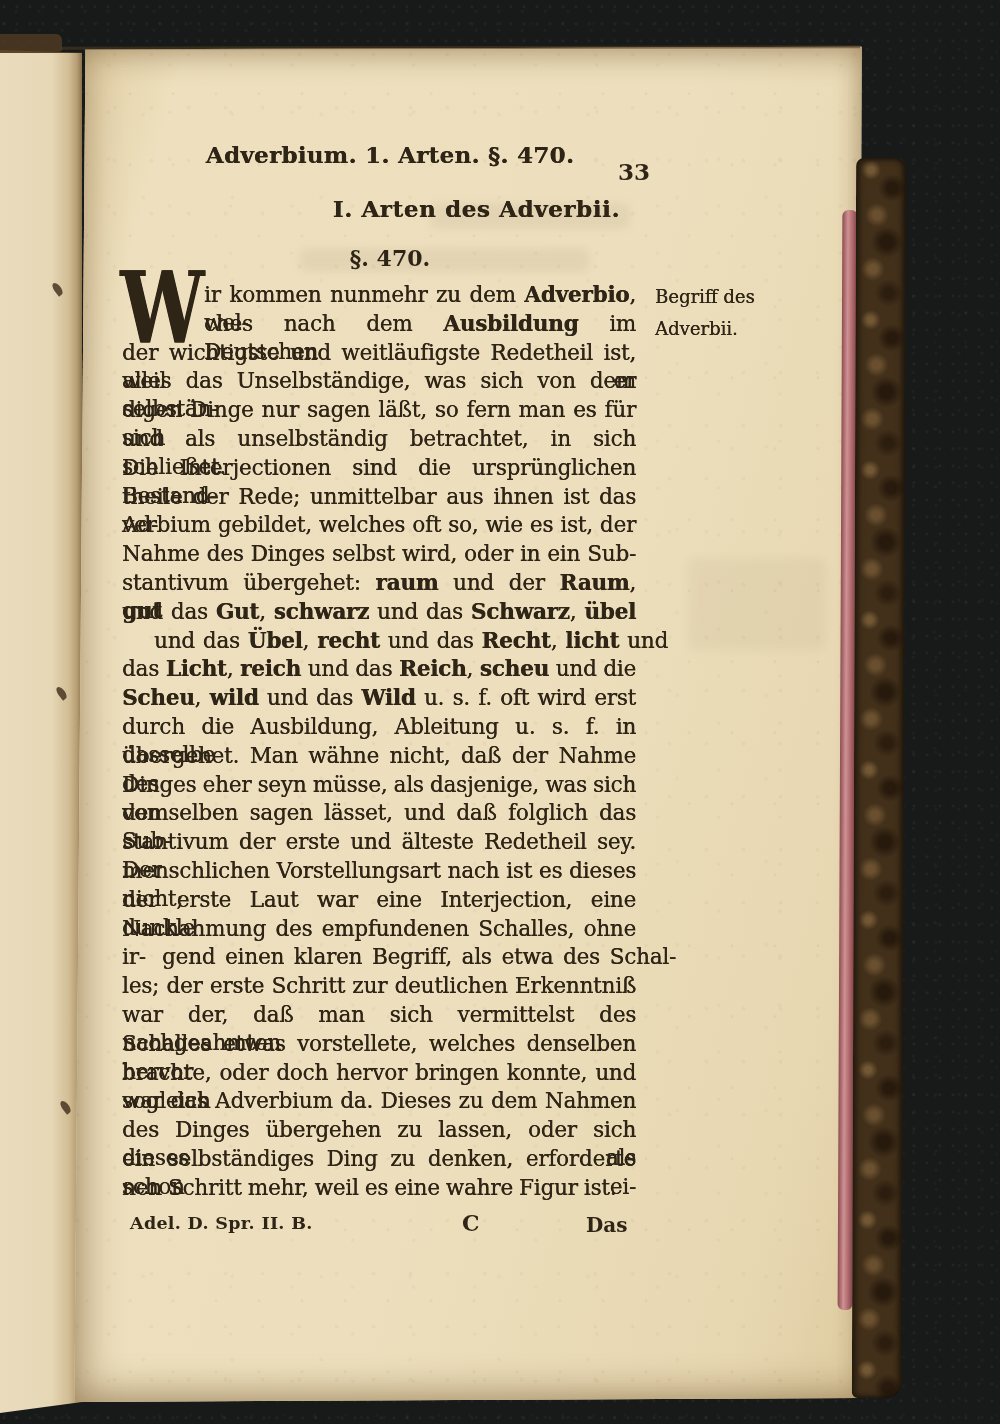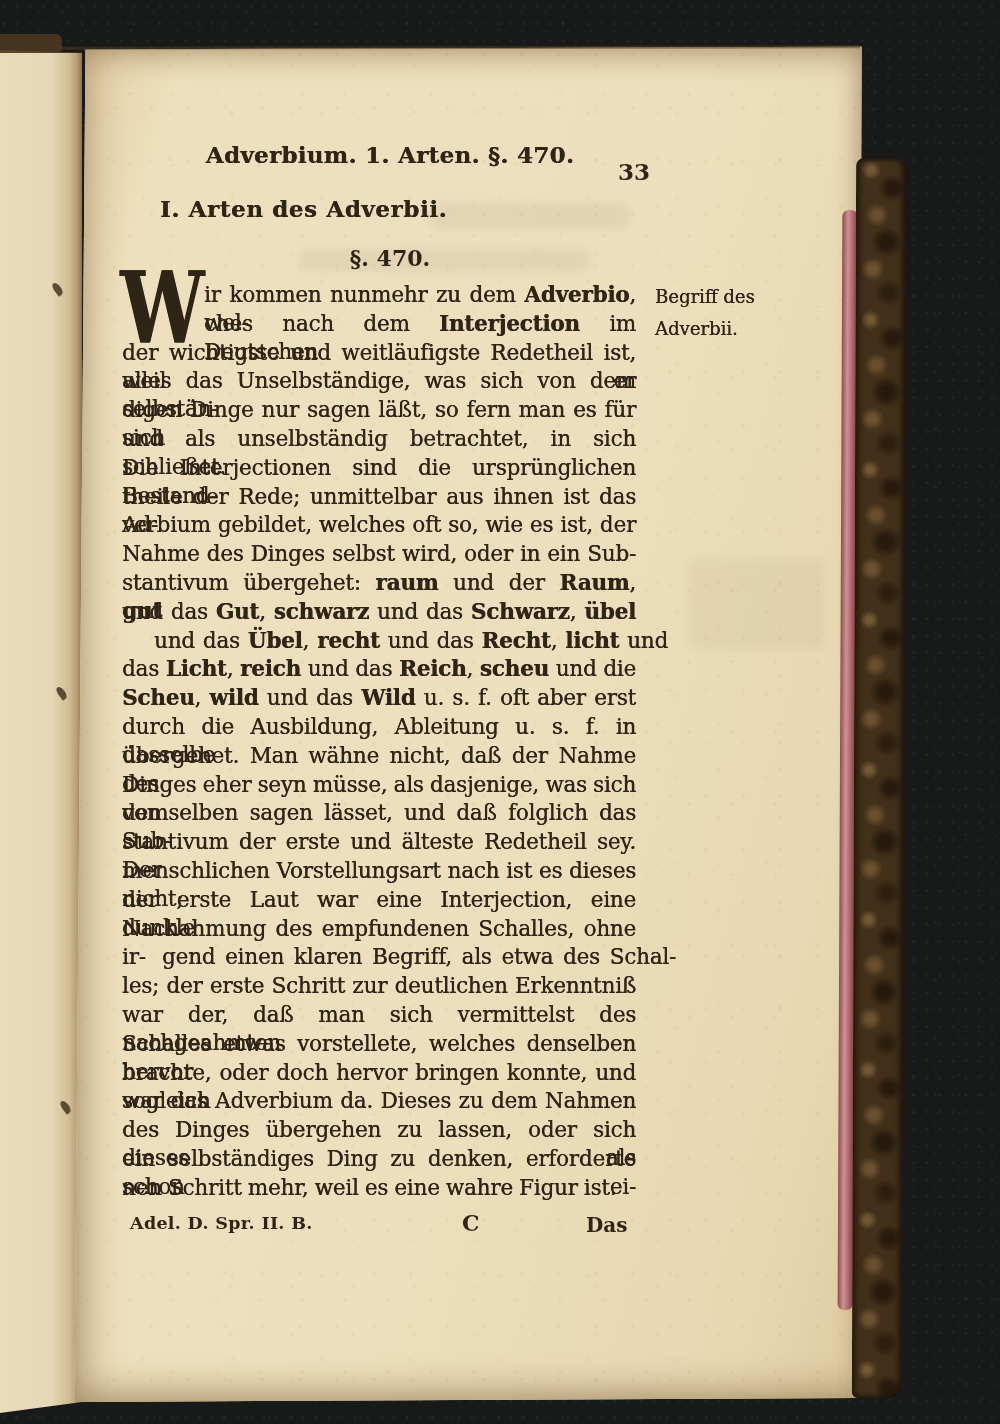--- a/index.html
+++ b/index.html
@@ -62,21 +62,21 @@
   .smudge.s2{left:300px;top:248px;width:290px;height:24px;}
   .smudge.s3{left:688px;top:558px;width:138px;height:92px;opacity:.08;}
   .gutter-mark{position:absolute;width:7px;height:14px;background:#473522;border-radius:50% 50% 50% 0;transform:rotate(-38deg);opacity:.85;}
   .gm1{left:54px;top:282px;}
   .gm2{left:58px;top:686px;}
   .gm3{left:62px;top:1100px;}
 
   .txt{position:absolute;color:#2f2517;}
   .running-title{left:160px;top:141px;width:460px;text-align:center;font-size:23px;font-weight:bold;letter-spacing:.3px;text-shadow:.3px 0 0 currentColor;}
   .page-number{left:618px;top:158px;font-size:23px;font-weight:bold;}
-  .section-heading{left:160px;top:195px;width:460px;text-align:left;font-size:23px;font-weight:bold;letter-spacing:.6px;text-shadow:.3px 0 0 currentColor;}
+  .section-heading{left:160px;top:195px;width:460px;text-align:right;font-size:23px;font-weight:bold;letter-spacing:.6px;text-shadow:.3px 0 0 currentColor;}
   .section-mark{left:160px;top:245px;width:460px;text-align:center;font-size:22px;font-weight:bold;}
   .drop-cap{left:120px;top:262px;font-size:100px;line-height:92px;font-weight:bold;transform:scaleX(.75);transform-origin:left top;text-shadow:.5px 0 0 currentColor;}
   .bline{
     position:absolute;left:122px;width:514px;height:29px;
     font-size:21.5px;line-height:28px;letter-spacing:-0.2px;word-spacing:-0.5px;
     color:#2f2517;text-shadow:.3px 0 0 currentColor;
     text-align:justify;text-align-last:justify;white-space:normal;overflow:visible;
   }
   .bline.ind{left:204px;width:432px;}
   .bline.last{text-align-last:left;}
@@ -114,34 +114,34 @@
   <div class="txt running-title">Adverbium. 1. Arten. §. 470.</div>
   <div class="txt page-number">33</div>
 
   <div class="txt section-heading">I. Arten des Adverbii.</div>
   <div class="txt section-mark">§. 470.</div>
 
   <div class="txt drop-cap">W</div>
 
   <div>
       <div class="bline ind" style="top: 281px;"><span>ir kommen nunmehr zu dem </span><b>Adverbio</b><span>, wel-</span></div>
-      <div class="bline ind" style="top: 309.8px;"><span>ches nach dem </span><b>Interjection</b><span> im Deutschen</span></div>
+      <div class="bline ind" style="top: 309.8px;"><span>ches nach dem </span><b>Ausbildung</b><span> im Deutschen</span></div>
       <div class="bline" style="top: 338.6px;"><span>der wichtigste und weitläufigste Redetheil ist, weil er</span></div>
       <div class="bline" style="top: 367.4px;"><span>alles das Unselbständige, was sich von dem selbstän-</span></div>
       <div class="bline" style="top: 396.2px;"><span>digen Dinge nur sagen läßt, so fern man es für sich</span></div>
       <div class="bline" style="top: 425px;"><span>und als unselbständig betrachtet, in sich schließet.</span></div>
       <div class="bline" style="top: 453.8px;"><span>Die Interjectionen sind die ursprünglichen Bestand-</span></div>
       <div class="bline" style="top: 482.6px;"><span>theile der Rede; unmittelbar aus ihnen ist das Ad-</span></div>
       <div class="bline" style="top: 511.4px;"><span>verbium gebildet, welches oft so, wie es ist, der</span></div>
       <div class="bline" style="top: 540.2px;"><span>Nahme des Dinges selbst wird, oder in ein Sub-</span></div>
       <div class="bline" style="top: 569px;"><span>stantivum übergehet: </span><b>raum</b><span> und der </span><b>Raum</b><span>, </span><b>gut</b></div>
       <div class="bline" style="top: 597.8px;"><span>und das </span><b>Gut</b><span>, </span><b>schwarz</b><span> und das </span><b>Schwarz</b><span>, </span><b>übel</b></div>
       <div class="bline" style="top: 626.6px; margin-left: 32px;"><span>und das </span><b>Übel</b><span>, </span><b>recht</b><span> und das </span><b>Recht</b><span>, </span><b>licht</b><span> und</span></div>
       <div class="bline" style="top: 655.4px;"><span>das </span><b>Licht</b><span>, </span><b>reich</b><span> und das </span><b>Reich</b><span>, </span><b>scheu</b><span> und die</span></div>
-      <div class="bline" style="top: 684.2px;"><b>Scheu</b><span>, </span><b>wild</b><span> und das </span><b>Wild</b><span> u. s. f. oft aber erst</span></div>
+      <div class="bline" style="top: 684.2px;"><b>Scheu</b><span>, </span><b>wild</b><span> und das </span><b>Wild</b><span> u. s. f. oft wird erst</span></div>
       <div class="bline" style="top: 713px;"><span>durch die Ausbildung, Ableitung u. s. f. in dasselbe</span></div>
       <div class="bline" style="top: 741.8px;"><span>übergehet. Man wähne nicht, daß der Nahme des</span></div>
       <div class="bline" style="top: 770.6px;"><span>Dinges eher seyn müsse, als dasjenige, was sich von</span></div>
       <div class="bline" style="top: 799.4px;"><span>demselben sagen lässet, und daß folglich das Sub-</span></div>
       <div class="bline" style="top: 828.2px;"><span>stantivum der erste und älteste Redetheil sey. Der</span></div>
       <div class="bline" style="top: 857px;"><span>menschlichen Vorstellungsart nach ist es dieses nicht;</span></div>
       <div class="bline" style="top: 885.8px;"><span>der erste Laut war eine Interjection, eine dunkle</span></div>
       <div class="bline" style="top: 914.6px;"><span>Nachahmung des empfundenen Schalles, ohne ir-</span></div>
       <div class="bline" style="top: 943.4px; margin-left: 40px;"><span>gend einen klaren Begriff, als etwa des Schal-</span></div>
       <div class="bline" style="top: 972.2px;"><span>les; der erste Schritt zur deutlichen Erkenntniß</span></div>

